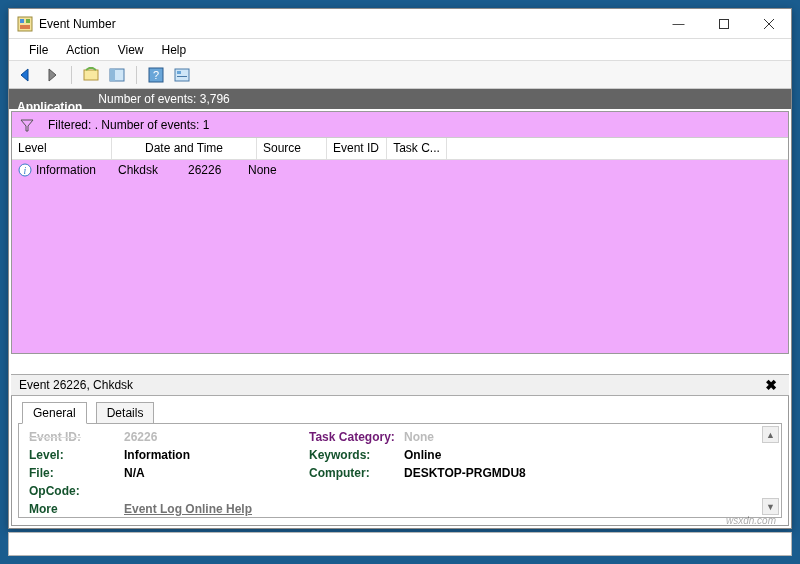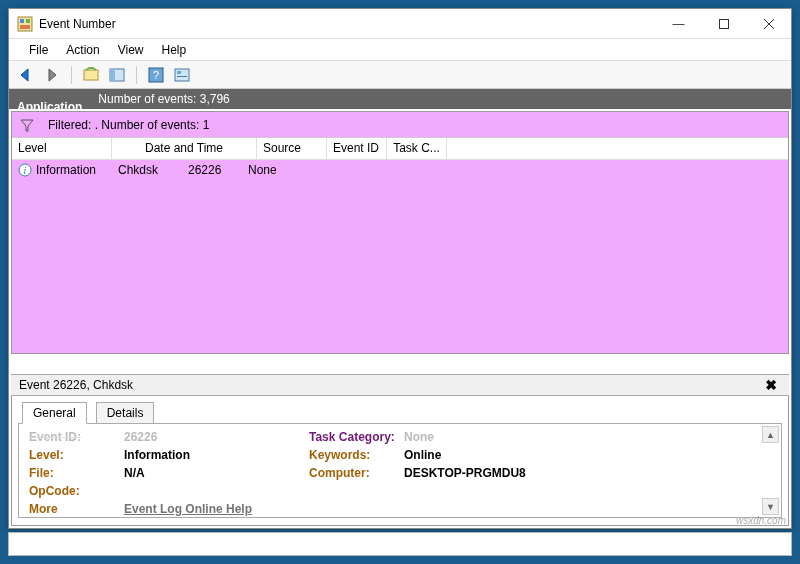--- a/index.html
+++ b/index.html
@@ -184,38 +184,38 @@
     overflow: hidden;
     position: relative;
   }
   .kv-grid {
     display: grid;
     grid-template-columns: 95px 185px 95px 200px;
     row-gap: 4px;
     font-size: 12px;
     font-weight: bold;
   }
-  .kv-grid .k { color: #a16207; }
+  .kv-grid .k { color: #14532d; }
   .truncated { color: #888; }
   .link { color: #737373; text-decoration: underline; }
   .scroll-arrows {
     position: absolute;
     right: 2px; top: 2px; bottom: 2px; width: 17px;
     display: flex; flex-direction: column; justify-content: space-between;
   }
   .scroll-arrows .sa {
     width: 17px; height: 17px;
     background: #f0f0f0;
     border: 1px solid #ccc;
     display: flex; align-items: center; justify-content: center;
     font-size: 9px; color: #666;
   }
   .watermark {
     position: absolute;
-    right: 14px; bottom: 38px;
+    right: 24px; bottom: 38px;
     font-size: 10px;
     color: rgba(0,0,0,.35);
     font-style: italic;
   }
   .bottom-gap {
     position:absolute; left:8px; right:8px; bottom:8px; height:24px;
     background:#fff; border:1px solid #b5b5b5;
   }
 </style>
 </head>

